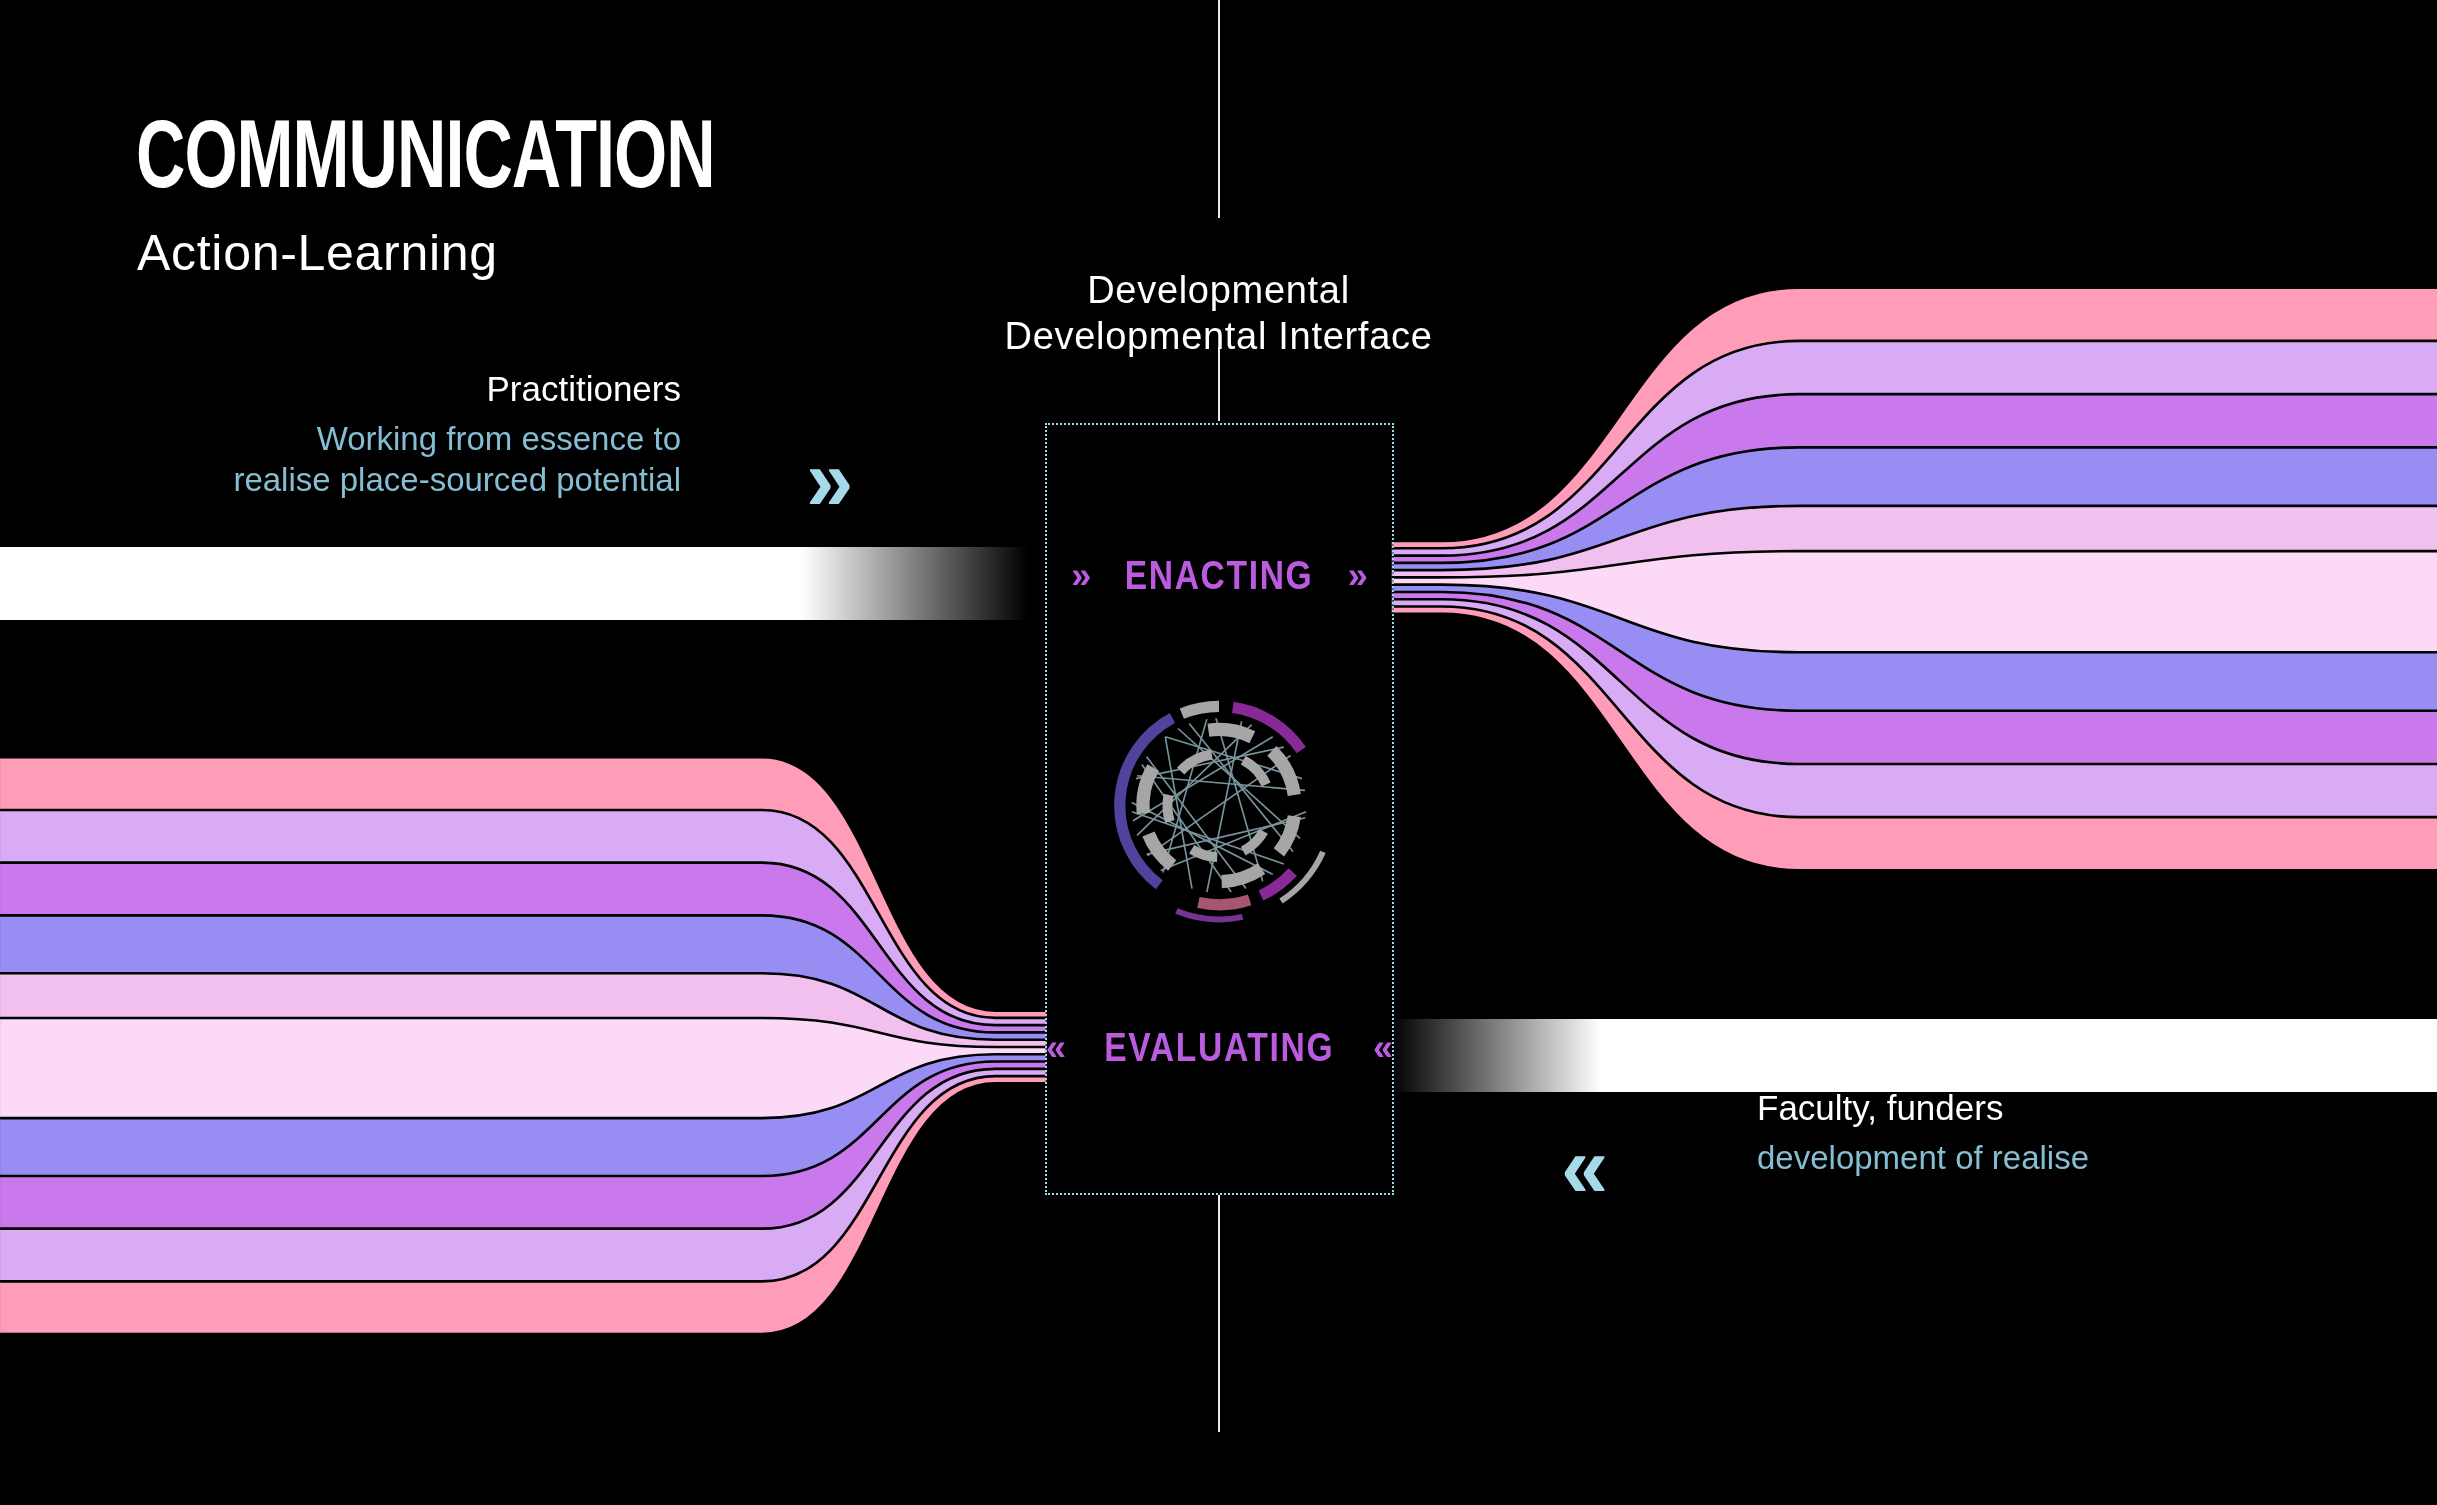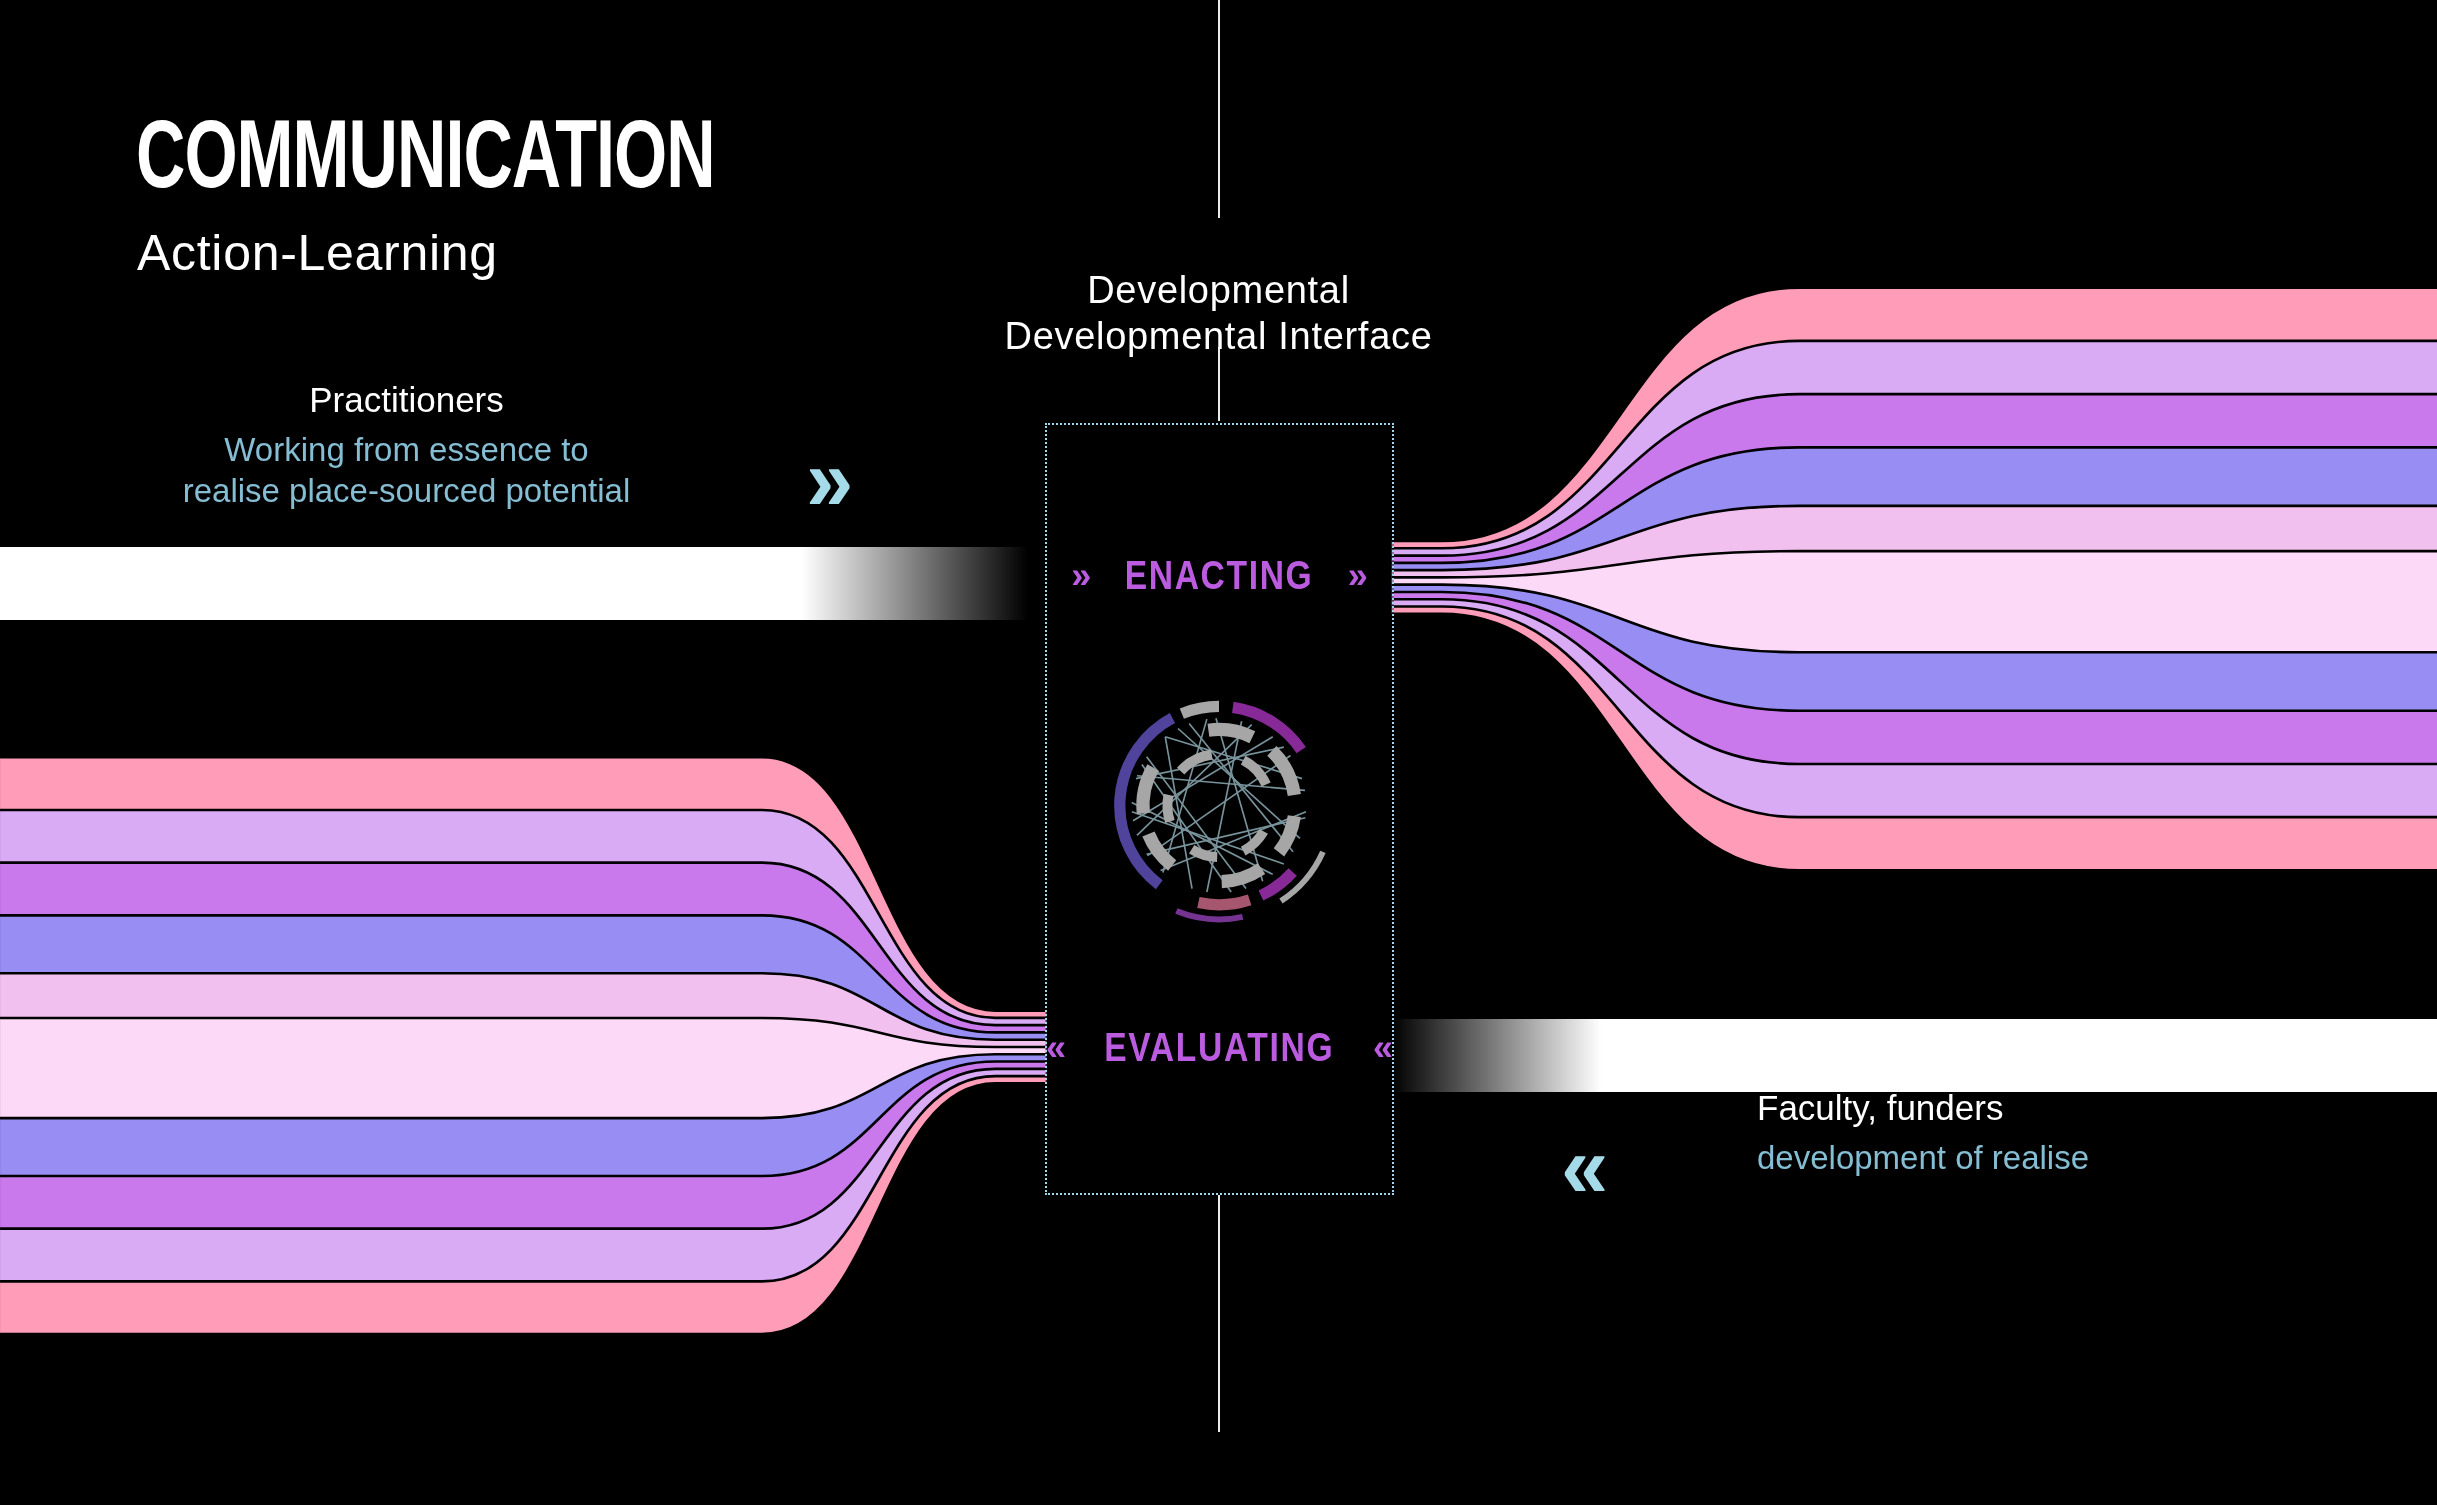--- a/index.html
+++ b/index.html
@@ -30,21 +30,21 @@
     font-size:38px;line-height:46px;font-weight:400;letter-spacing:0.7px;margin-top:28px;
   }
   .vline{position:absolute;width:2px;background:rgba(255,255,255,0.92);}
   .vline.seg1{left:1218px;top:0;height:218px;}
   .vline.seg2{left:1218px;top:347px;height:74px;}
   .vline.seg3{left:1218px;top:1195px;height:263px;}
   
   .actor{position:absolute;}
   .actor .actor-name{font-size:35px;font-weight:500;color:#ffffff;margin-bottom:9.3px;}
   .actor .actor-desc{font-size:33px;line-height:41px;color:#85bdd3;}
-  .actor.practitioners{left:132px;top:380px;width:549px;text-align:center;}
+  .actor.practitioners{left:132px;top:369px;width:549px;text-align:right;}
   .actor.faculty{left:1757px;top:1088px;width:542px;text-align:left;}
   .big-chev{
     position:absolute;font-size:85px;font-weight:700;color:#a5dbe9;
     line-height:1;transform:scaleY(1.05);
   }
   .big-chev.right-chev{left:806px;top:437px;}
   .big-chev.left-chev{left:1561px;top:1124px;}
   
   .bar{position:absolute;}
   .bar.left-bar{

